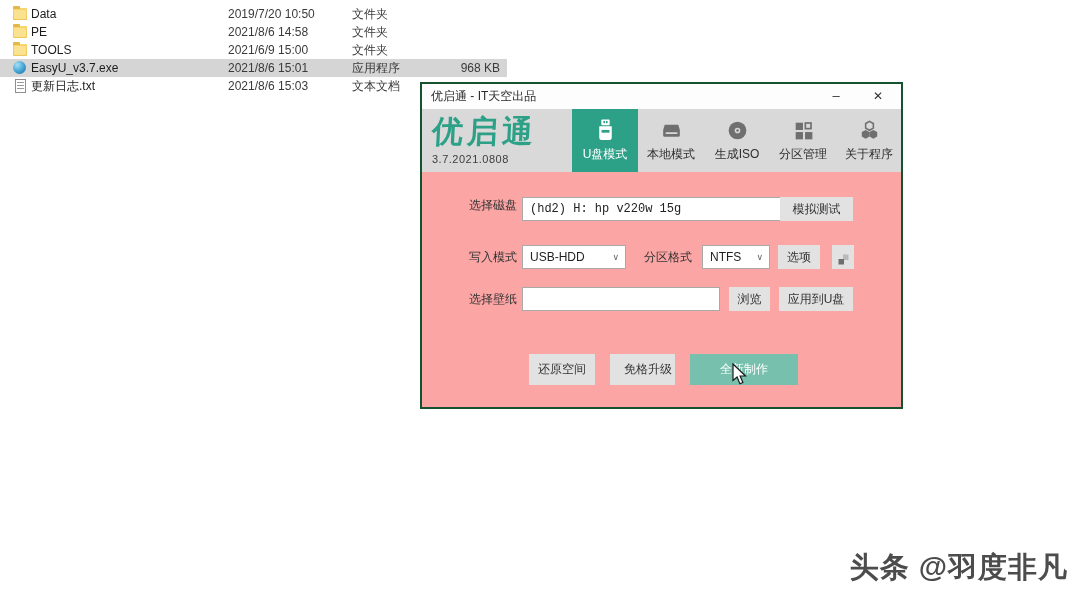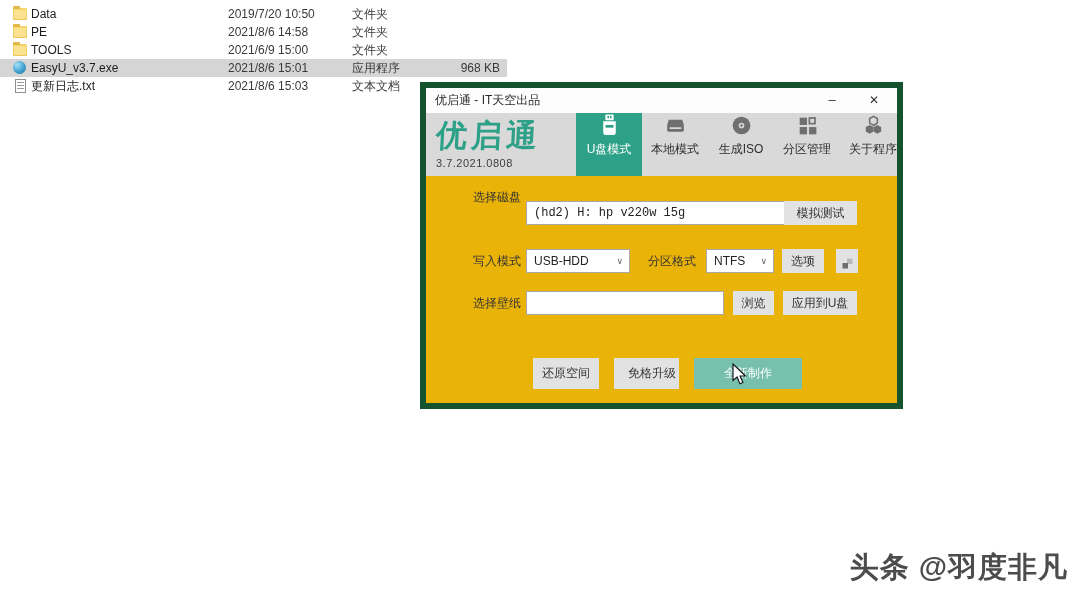--- a/index.html
+++ b/index.html
@@ -23,45 +23,45 @@
   .icon-txt { width:11px; height:14px; top:2px; left:15px; background:#fff; border:1px solid #8f8f8f; }
   .icon-txt::after { content:""; position:absolute; left:1px; right:1px; top:2px; bottom:2px;
     background:repeating-linear-gradient(#9b9b9b 0 1px, transparent 1px 3px); }
   .fname { position:absolute; left:31px; white-space:nowrap; }
   .fdate { position:absolute; left:228px; color:#3a3a3a; white-space:nowrap; }
   .ftype { position:absolute; left:352px; color:#3a3a3a; white-space:nowrap; }
   .fsize { position:absolute; left:408px; width:92px; text-align:right; color:#3a3a3a; }
 
   
   .dialog { position:absolute; left:420px; top:82px; width:483px; height:327px;
-    background:#eab308; border:6px solid #14532d; }
+    background:#fca5a5; border:2px solid #14532d; }
   .titlebar { position:absolute; left:0; top:0; right:0; height:25px; background:#fdfdfd; }
   .title { position:absolute; left:9px; top:0; line-height:25px; font-size:12px; color:#2a2a2a; white-space:nowrap; }
   .win-btn { position:absolute; top:0; width:30px; height:25px; text-align:center; line-height:24px;
     font-size:13px; color:#333; cursor:default; }
   .win-min { right:50px; }
   .win-close { right:8px; font-size:12px; }
 
   .dlg-header { position:absolute; left:0; top:25px; right:0; height:63px; background:#d9d9d9; }
   .logo { position:absolute; left:10px; top:2px; width:127px; font-size:31px; font-weight:800;
     color:#2da187; letter-spacing:4px; transform:skewX(-3deg); white-space:nowrap; }
   .version { position:absolute; left:10px; top:44px; width:123px; text-align:left;
     font-size:11px; color:#3d3d3d; letter-spacing:.5px; }
 
   .tabs { position:absolute; left:150px; top:0; height:63px; display:flex; }
   .tab { width:66px; height:63px; display:flex; flex-direction:column; align-items:center;
-    gap:3px; color:#6f6f6f; --cut:#d9d9d9; cursor:default; }
+    justify-content:center; gap:3px; color:#6f6f6f; --cut:#d9d9d9; cursor:default; }
   .tab .tab-label { font-size:12px; color:#2e2e2e; white-space:nowrap; }
   .tab.active { background:#2da187; color:#ffffff; --cut:#2da187; }
   .tab.active .tab-label { color:#ffffff; }
   .tab svg { display:block; width:25px; height:25px; }
   .tab svg .cut { fill:var(--cut); }
 
   .form-label { position:absolute; font-size:12px; color:#333; line-height:24px; text-align:right; white-space:nowrap; }
-  .lbl-disk { left:0; top:97px; width:95px; }
+  .lbl-disk { left:0; top:109px; width:95px; }
   .lbl-write { left:0; top:161px; width:95px; }
   .lbl-part { left:222px; top:161px; width:48px; }
   .lbl-wall { left:0; top:203px; width:95px; }
 
   .select, .text-input { position:absolute; height:24px; background:#fff; border:1px solid #a9a9a9;
     font-size:12px; color:#222; }
   .select { line-height:22px; padding-left:7px; }
   .chev { position:absolute; right:6px; top:0; line-height:22px; font-size:9px; color:#666; }
   .sel-disk { left:100px; top:113px; width:289px;font-family:Liberation Mono, monospace; }
   .sel-write { left:100px; top:161px; width:104px; }

